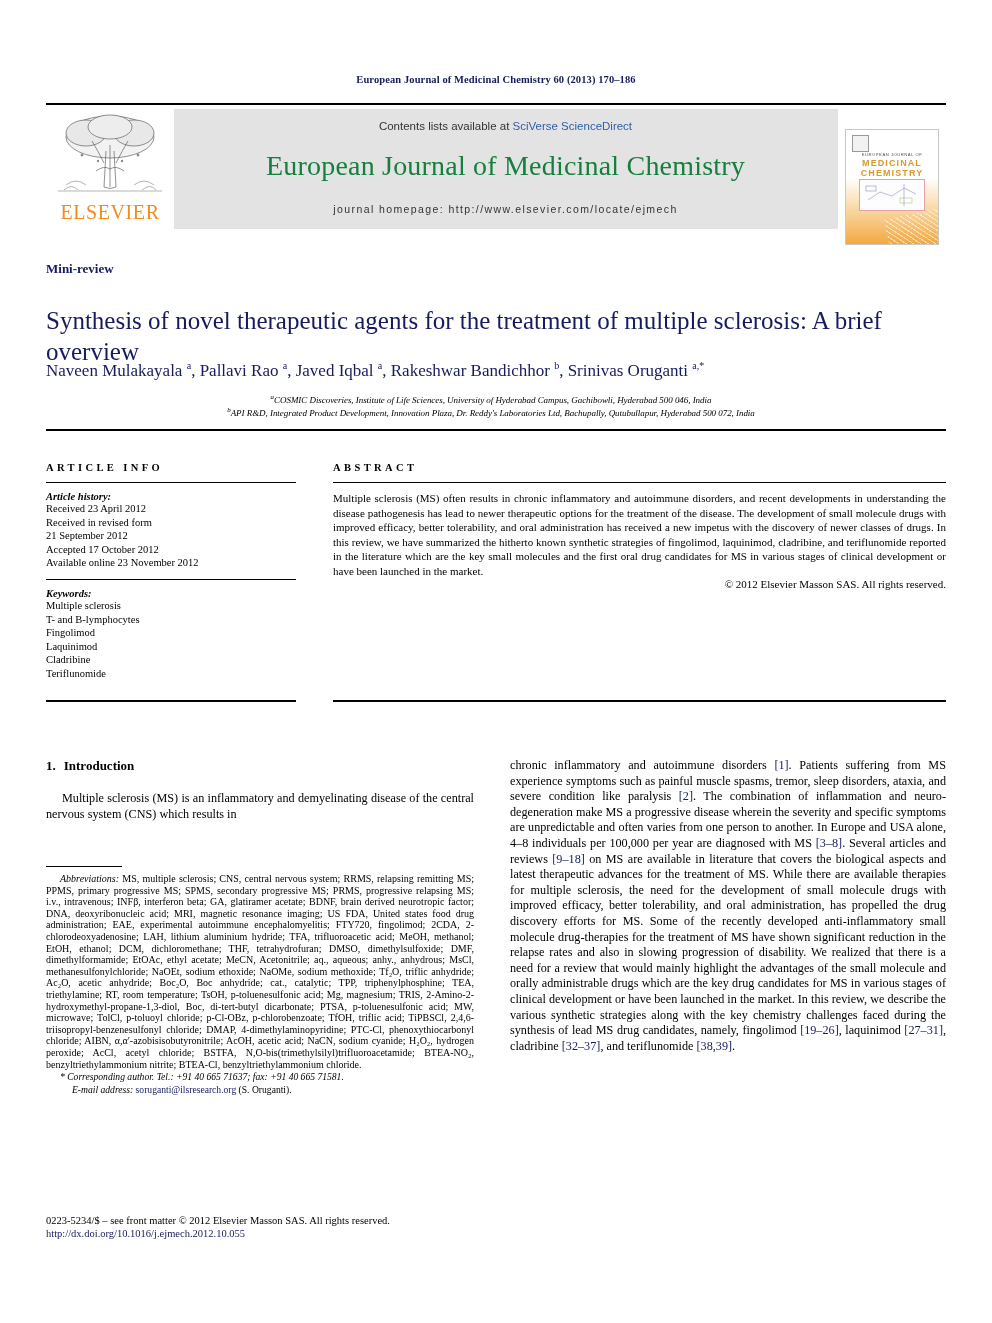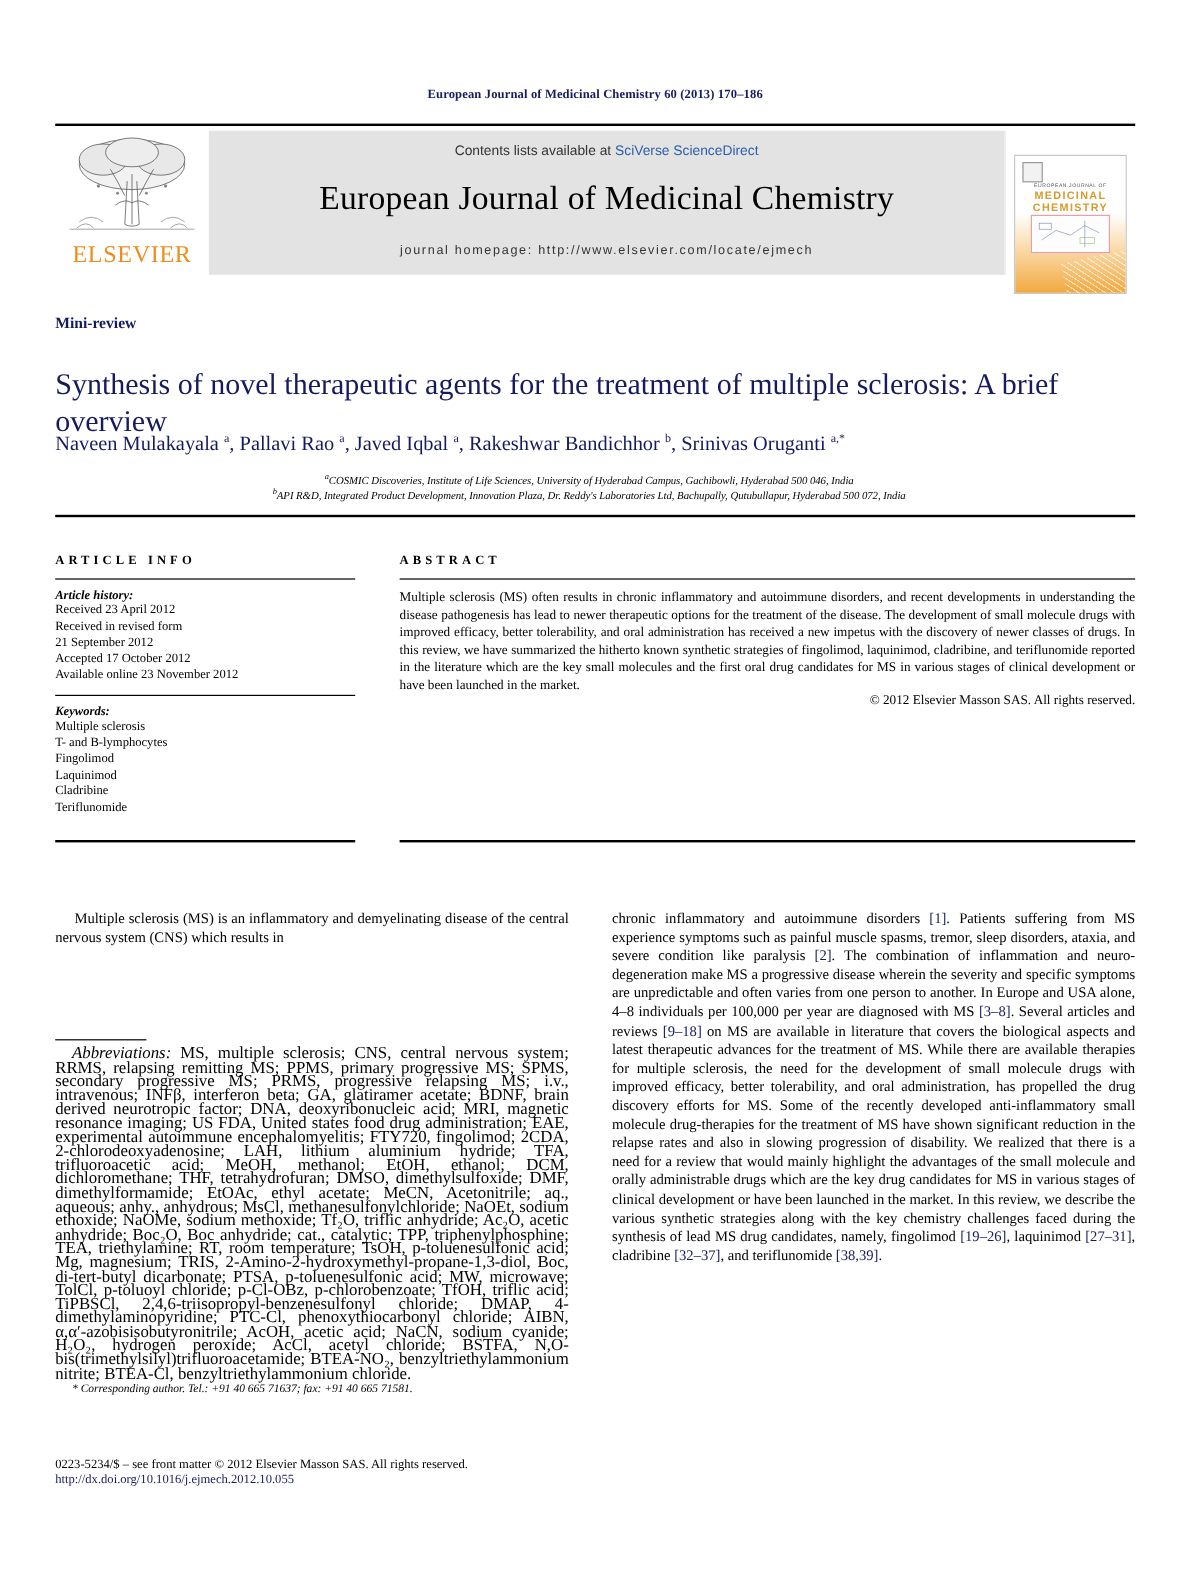--- a/index.html
+++ b/index.html
@@ -93,21 +93,21 @@
     color: #2b5fa8;
   }
   .journal-title {
     position: absolute;
     top: 41px;
     left: 0;
     width: 100%;
     text-align: center;
     font-family: "Liberation Serif", serif;
     font-size: 28px;
-    color: #000000;
+    color: #15803d;
     letter-spacing: 0.2px;
   }
   .homepage-line {
     position: absolute;
     top: 94px;
     left: 0;
     width: 100%;
     text-align: center;
     font-family: "Liberation Sans", sans-serif;
     font-size: 10.5px;
@@ -325,21 +325,21 @@
     left: 46px;
     top: 866px;
     width: 428px;
   }
   .fn-rule {
     border-top: 1px solid #000;
     width: 76px;
     margin-bottom: 6px;
   }
   .fn-abbrev {
-    font-size: 14px;
+    font-size: 10px;
     line-height: 11.6px;
     text-align: justify;
     text-indent: 14px;
   }
   .fn-abbrev i { font-style: italic; }
   .fn-corr {
     font-size: 9.6px;
     line-height: 12.4px;
     margin-top: 1px;
     text-indent: 14px;
@@ -462,31 +462,35 @@
     <div class="sec-head">ABSTRACT</div>
     <div class="thin-rule abs"></div>
     <div class="abs-body">Multiple sclerosis (MS) often results in chronic inflammatory and autoimmune disorders, and recent developments in understanding the disease pathogenesis has lead to newer therapeutic options for the treatment of the disease. The development of small molecule drugs with improved efficacy, better tolerability, and oral administration has received a new impetus with the discovery of newer classes of drugs. In this review, we have summarized the hitherto known synthetic strategies of fingolimod, laquinimod, cladribine, and teriflunomide reported in the literature which are the key small molecules and the first oral drug candidates for MS in various stages of clinical development or have been launched in the market.</div>
     <div class="abs-copy">© 2012 Elsevier Masson SAS. All rights reserved.</div>
   </div>
 
   <div class="rule-thick r2"></div>
   <div class="rule-thick r3"></div>
 
   <div class="body-col-left">
+    <div class="h1">
+      <span class="num">1.</span><span>Introduction</span>
+    </div>
     <p class="para">Multiple sclerosis (MS) is an inflammatory and demyelinating disease of the central nervous system (CNS) which results in</p>
   </div>
 
   <div class="body-col-right">
     <p class="para noind"><span>chronic inflammatory and autoimmune disorders </span><span class="ref">[1]</span><span>. Patients suffering from MS experience symptoms such as painful muscle spasms, tremor, sleep disorders, ataxia, and severe condition like paralysis </span><span class="ref">[2]</span><span>. The combination of inflammation and neuro-degeneration make MS a progressive disease wherein the severity and specific symptoms are unpredictable and often varies from one person to another. In Europe and USA alone, 4–8 individuals per 100,000 per year are diagnosed with MS </span><span class="ref">[3–8]</span><span>. Several articles and reviews </span><span class="ref">[9–18]</span><span> on MS are available in literature that covers the biological aspects and latest therapeutic advances for the treatment of MS. While there are available therapies for multiple sclerosis, the need for the development of small molecule drugs with improved efficacy, better tolerability, and oral administration, has propelled the drug discovery efforts for MS. Some of the recently developed anti-inflammatory small molecule drug-therapies for the treatment of MS have shown significant reduction in the relapse rates and also in slowing progression of disability. We realized that there is a need for a review that would mainly highlight the advantages of the small molecule and orally administrable drugs which are the key drug candidates for MS in various stages of clinical development or have been launched in the market. In this review, we describe the various synthetic strategies along with the key chemistry challenges faced during the synthesis of lead MS drug candidates, namely, fingolimod </span><span class="ref">[19–26]</span><span>, laquinimod </span><span class="ref">[27–31]</span><span>, cladribine </span><span class="ref">[32–37]</span><span>, and teriflunomide </span><span class="ref">[38,39]</span><span>.</span></p>
   </div>
 
   <div class="footnote-area">
     <div class="fn-rule"></div>
     <div class="fn-abbrev"><i>Abbreviations:</i><span> MS, multiple sclerosis; CNS, central nervous system; RRMS, relapsing remitting MS; PPMS, primary progressive MS; SPMS, secondary progressive MS; PRMS, progressive relapsing MS; i.v., intravenous; INFβ, interferon beta; GA, glatiramer acetate; BDNF, brain derived neurotropic factor; DNA, deoxyribonucleic acid; MRI, magnetic resonance imaging; US FDA, United states food drug administration; EAE, experimental autoimmune encephalomyelitis; FTY720, fingolimod; 2CDA, 2-chlorodeoxyadenosine; LAH, lithium aluminium hydride; TFA, trifluoroacetic acid; MeOH, methanol; EtOH, ethanol; DCM, dichloromethane; THF, tetrahydrofuran; DMSO, dimethylsulfoxide; DMF, dimethylformamide; EtOAc, ethyl acetate; MeCN, Acetonitrile; aq., aqueous; anhy., anhydrous; MsCl, methanesulfonylchloride; NaOEt, sodium ethoxide; NaOMe, sodium methoxide; Tf₂O, triflic anhydride; Ac₂O, acetic anhydride; Boc₂O, Boc anhydride; cat., catalytic; TPP, triphenylphosphine; TEA, triethylamine; RT, room temperature; TsOH, p-toluenesulfonic acid; Mg, magnesium; TRIS, 2-Amino-2-hydroxymethyl-propane-1,3-diol, Boc, di-tert-butyl dicarbonate; PTSA, p-toluenesulfonic acid; MW, microwave; TolCl, p-toluoyl chloride; p-Cl-OBz, p-chlorobenzoate; TfOH, triflic acid; TiPBSCl, 2,4,6-triisopropyl-benzenesulfonyl chloride; DMAP, 4-dimethylaminopyridine; PTC-Cl, phenoxythiocarbonyl chloride; AIBN, α,α′-azobisisobutyronitrile; AcOH, acetic acid; NaCN, sodium cyanide; H₂O₂, hydrogen peroxide; AcCl, acetyl chloride; BSTFA, N,O-bis(trimethylsilyl)trifluoroacetamide; BTEA-NO₂, benzyltriethylammonium nitrite; BTEA-Cl, benzyltriethylammonium chloride.</span></div>
     <div class="fn-corr">* Corresponding author. Tel.: +91 40 665 71637; fax: +91 40 665 71581.</div>
+    <div class="fn-email"><i>E-mail address:</i> <span class="link">soruganti@ilsresearch.org</span><span> (S. Oruganti).</span></div>
   </div>
 
   <div class="fn-issn">
     <div>0223-5234/$ – see front matter © 2012 Elsevier Masson SAS. All rights reserved.</div>
     <div class="doi">http://dx.doi.org/10.1016/j.ejmech.2012.10.055</div>
   </div>
 
 </div>
 
 </body></html>

